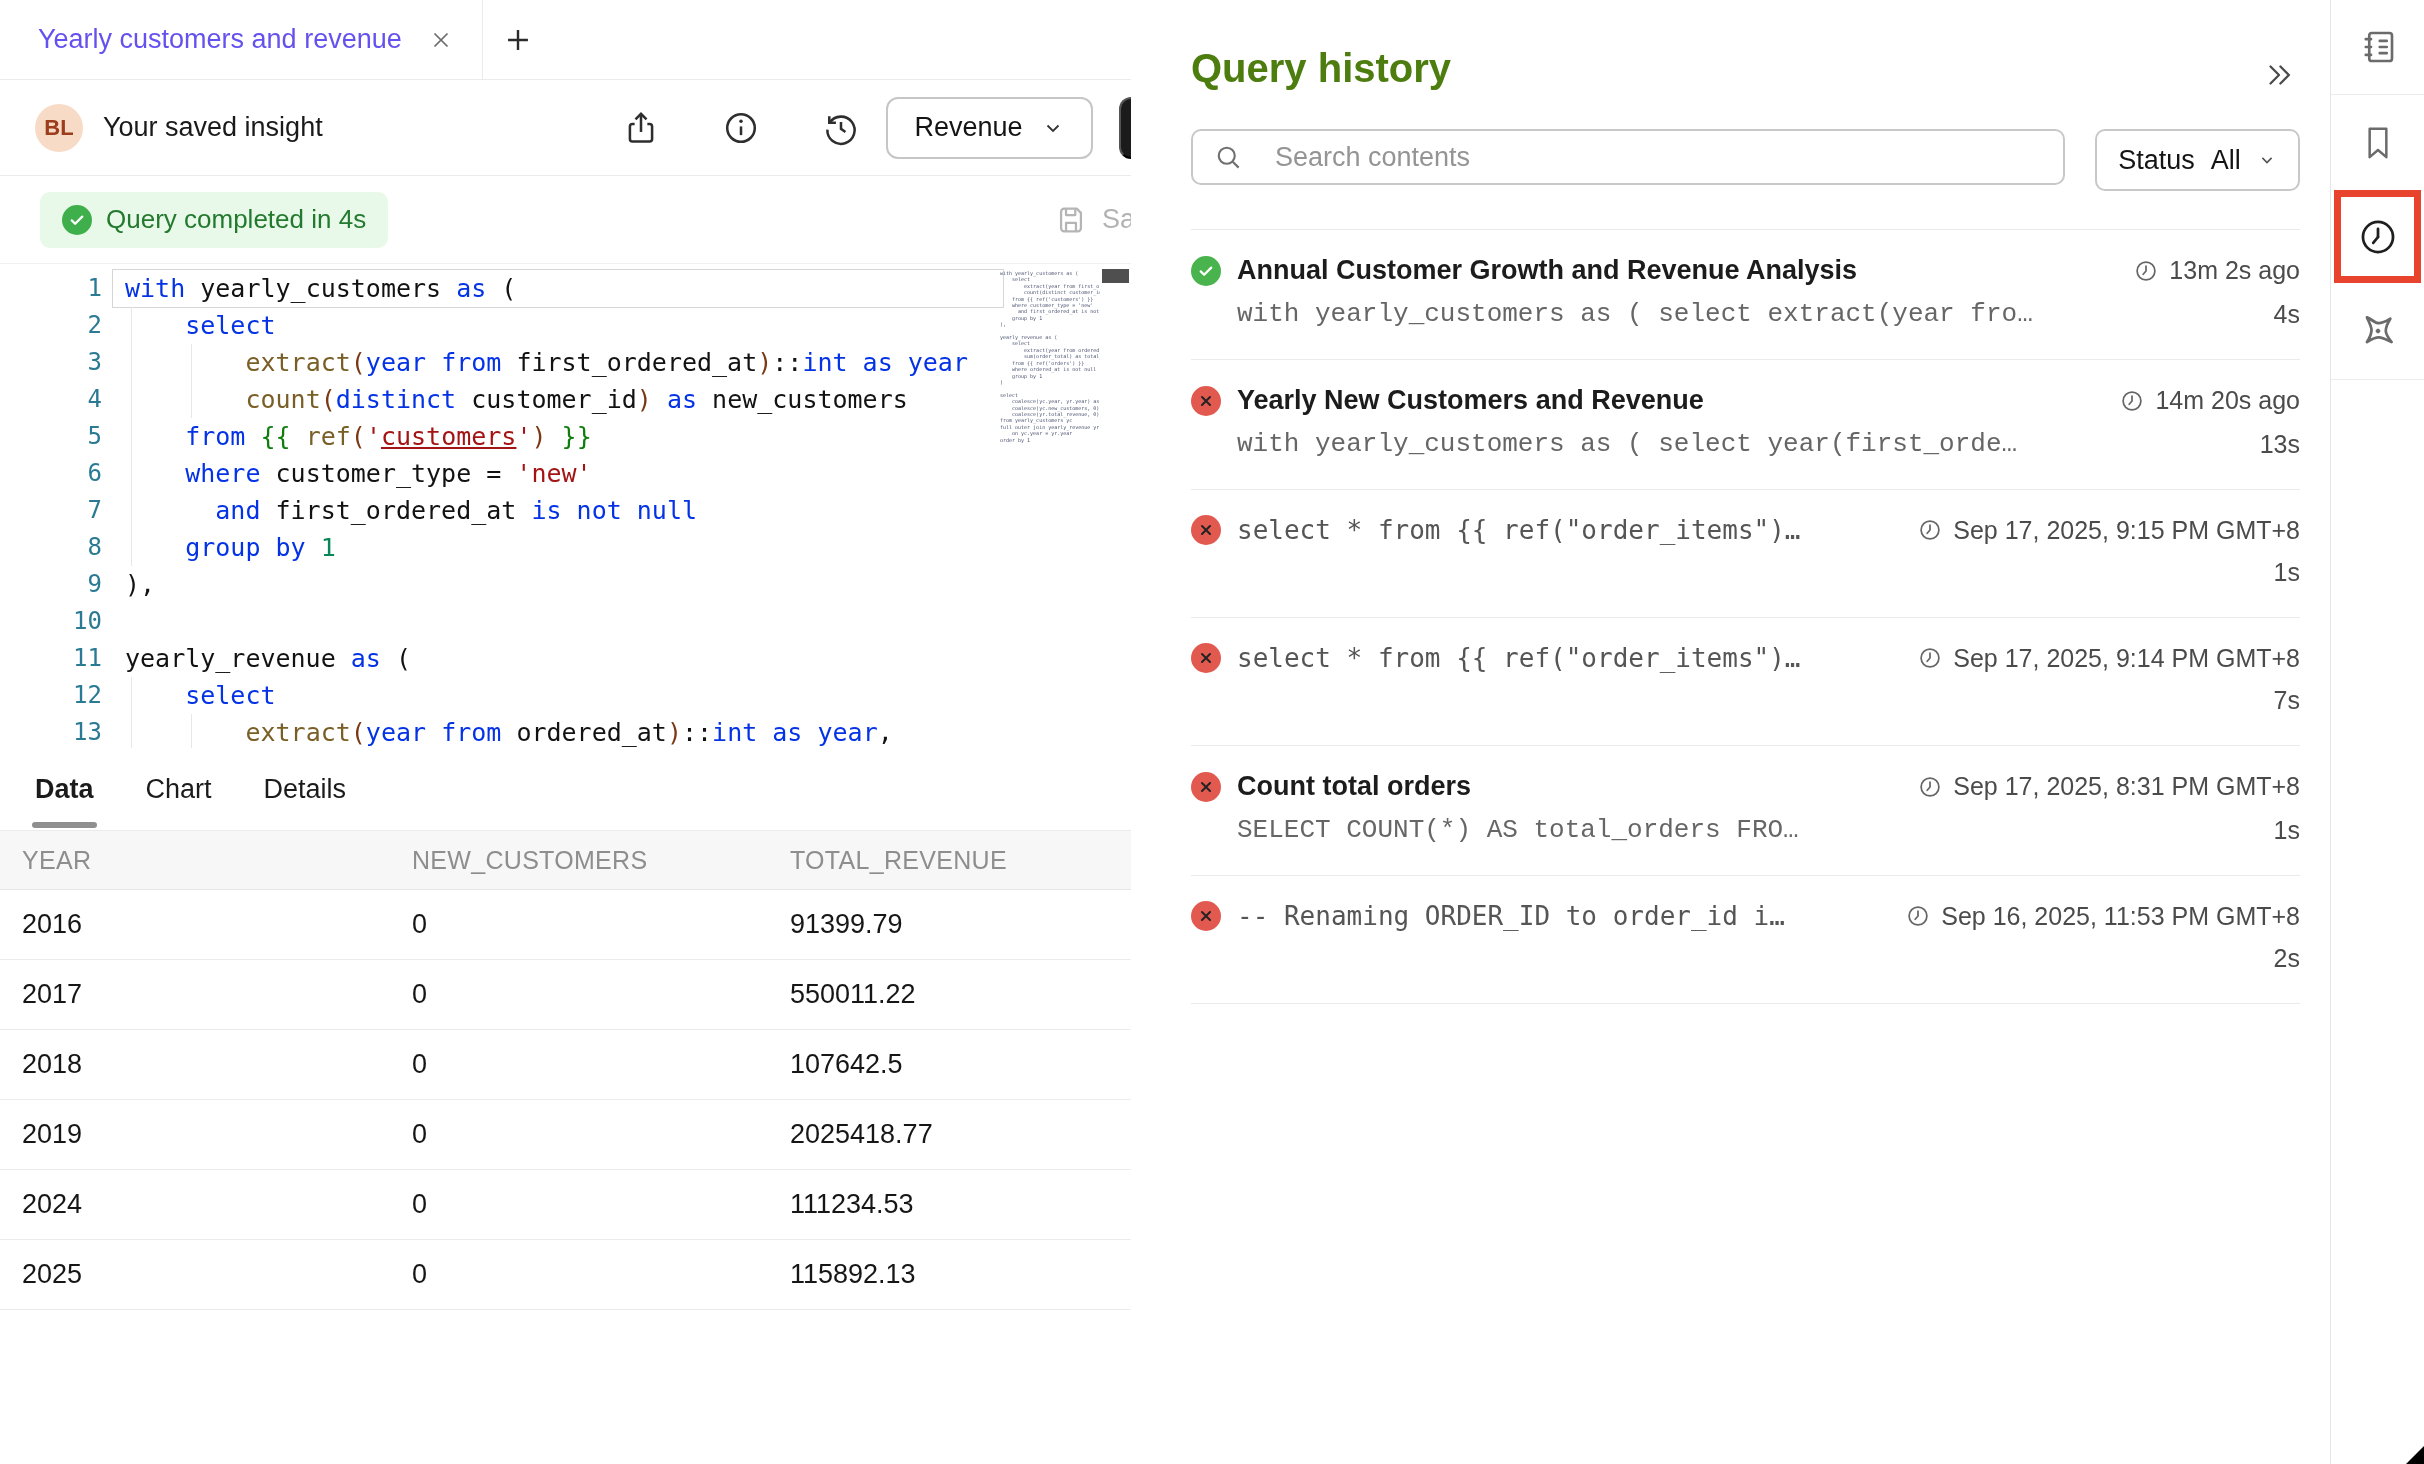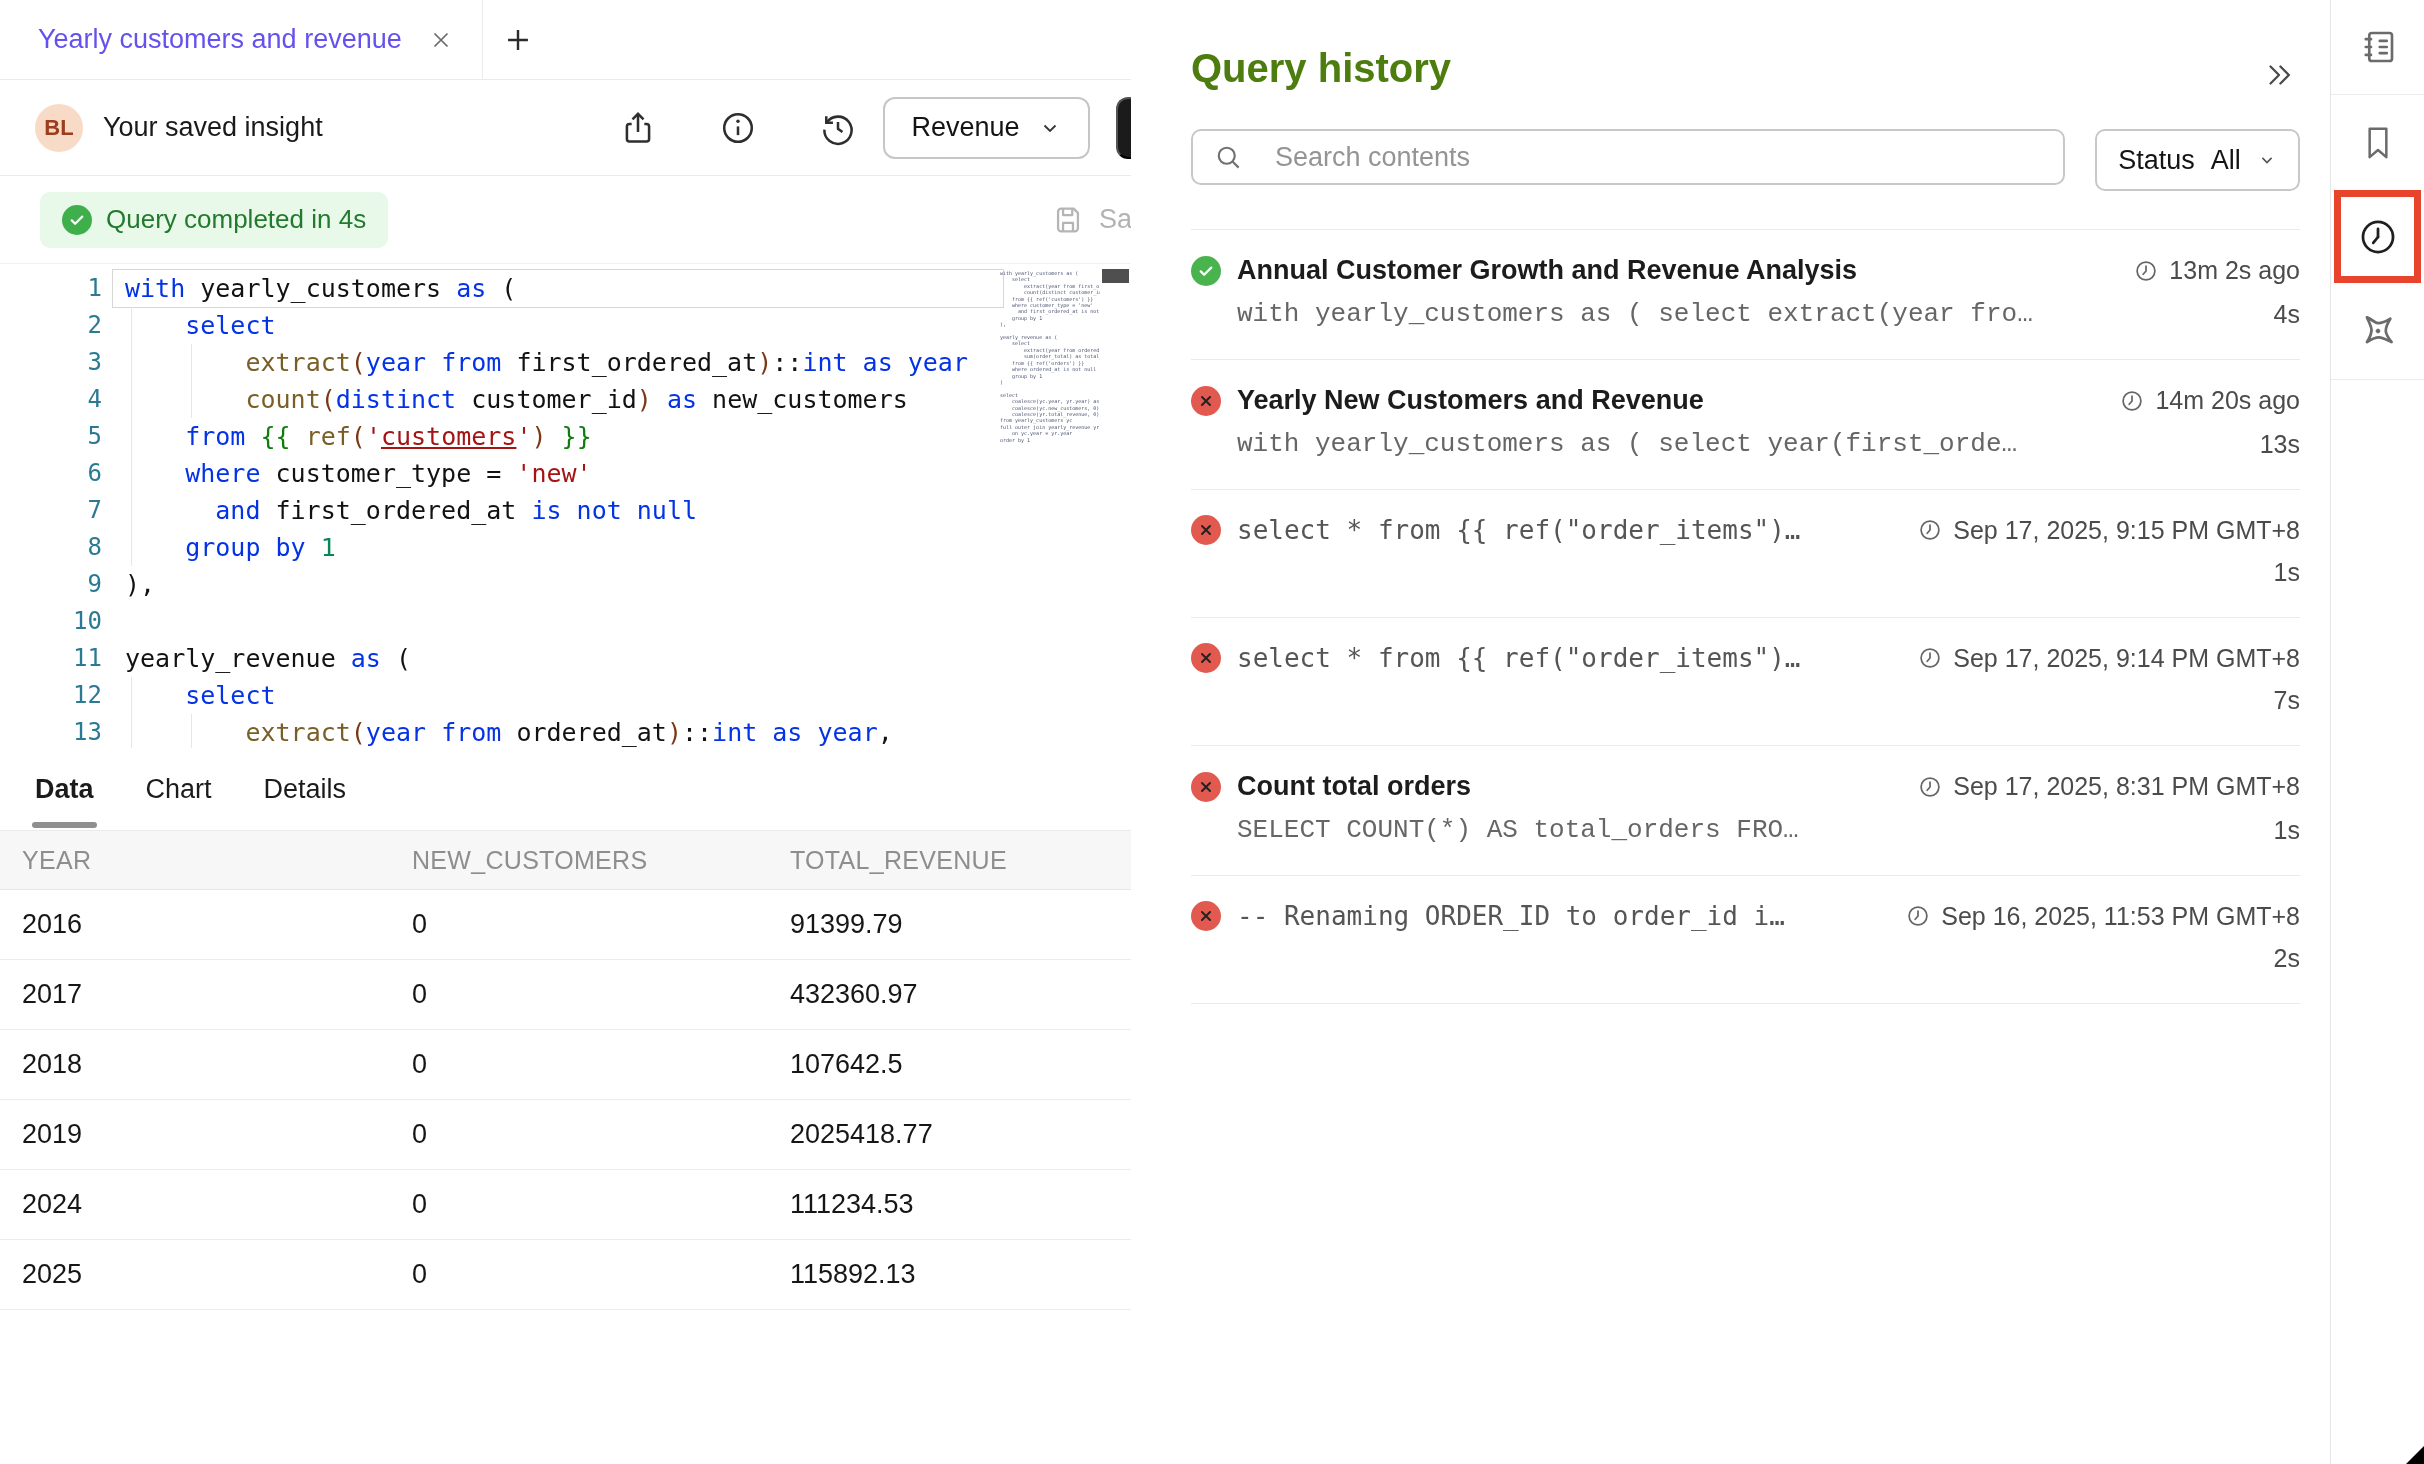--- a/index.html
+++ b/index.html
@@ -1,20 +1,20 @@
 <!DOCTYPE html>
 <html><head>
 <meta charset="utf-8">
 <style>
   * { margin:0; padding:0; box-sizing:border-box; }
   html,body { width:2424px; height:1464px; background:#fff; overflow:hidden;
     font-family:"Liberation Sans", sans-serif; color:#161616; }
   svg { display:block; }
 
-  .panel-left { position:absolute; left:0; top:0; width:1312px; height:1464px; border-right:7px solid #f97316; background:#fff; }
+  .panel-left { position:absolute; left:0; top:0; width:1312px; height:1464px; border-right:4px solid #f97316; background:#fff; }
   .panel-right { position:absolute; left:1131px; top:0; width:1199px; height:1464px; background:#fff; padding:0 30px 0 60px; }
   .panel-side { position:absolute; left:2330px; top:0; width:94px; height:1464px; border-left:1px solid #E6E6E6; background:#fff; }
 
   
   .tabbar { position:absolute; left:0; top:0; width:100%; height:80px; border-bottom:1px solid #EBEBEB; display:flex; align-items:stretch; }
   .tab { display:flex; align-items:center; padding:0 28px 0 38px; border-right:1px solid #EBEBEB; cursor:pointer; }
   .tab-title { color:#6452EE; font-size:27px; }
   .tab-close { margin-left:26px; color:#6b6b6b; }
   .newtab { width:70px; display:flex; align-items:center; justify-content:center; }
 
@@ -274,21 +274,21 @@
       </div>
     <div class="tbody">
         <div class="trow">
           <div>2016</div>
           <div>0</div>
           <div>91399.79</div>
         </div>
         <div class="trow">
           <div>2017</div>
           <div>0</div>
-          <div>432360.97</div>
+          <div>550011.22</div>
         </div>
         <div class="trow">
           <div>2018</div>
           <div>0</div>
           <div>107642.5</div>
         </div>
         <div class="trow">
           <div>2019</div>
           <div>0</div>
           <div>2025418.77</div>

